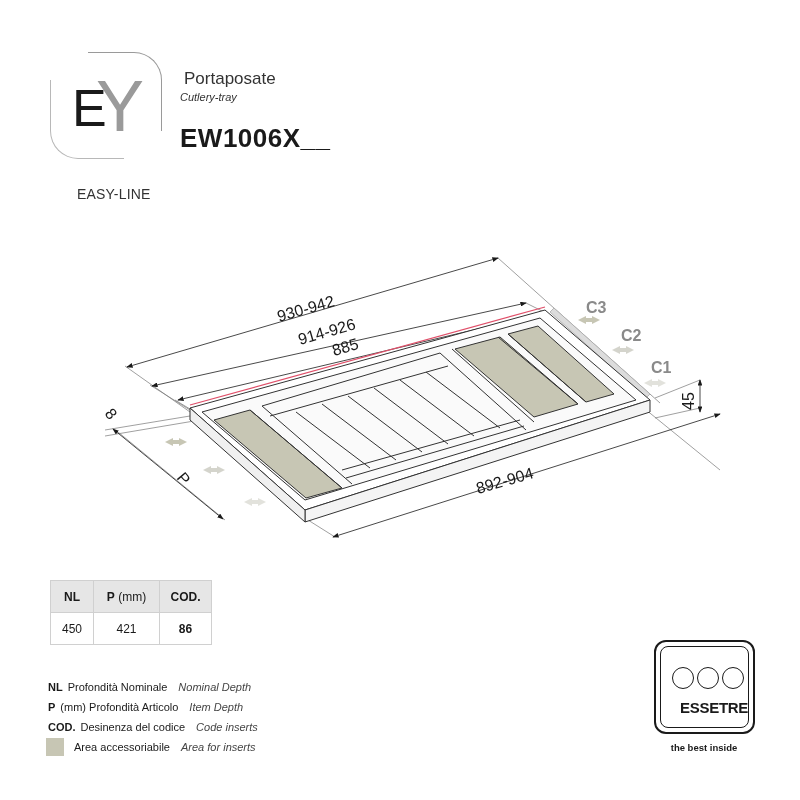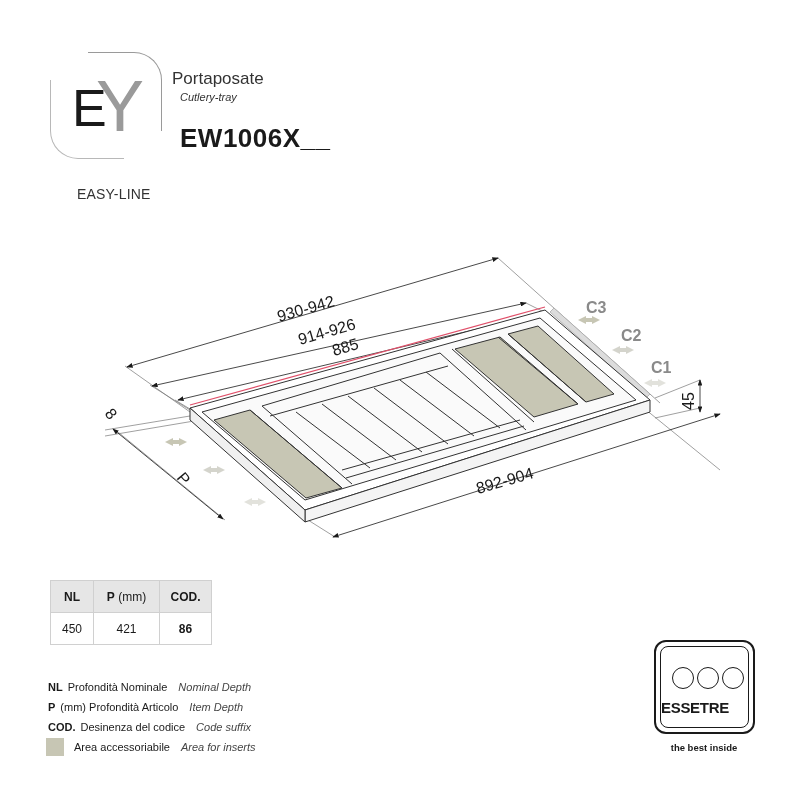--- a/index.html
+++ b/index.html
@@ -3,41 +3,41 @@
 <meta charset="utf-8">
 <style>
   html, body { margin:0; padding:0; background:#ffffff; }
   body { width:800px; height:800px; position:relative; overflow:hidden; font-family:"Liberation Sans", sans-serif; color:#1a1a1a; }
   .logo-box { position:absolute; left:50px; top:52px; width:110px; height:105px; border:1.5px solid #9a9a9a; border-radius:0 28px 0 28px; border-left-color:#b8b8b8; border-bottom-color:#b8b8b8; }
   .logo-box .logo-cover-tl { position:absolute; left:-3px; top:-3px; width:40px; height:30px; background:#fff; }
   .logo-box .logo-cover-br { position:absolute; right:-3px; bottom:-3px; width:40px; height:30px; background:#fff; }
   .logo-e { position:absolute; left:72px; top:82px; font-size:52px; font-weight:400; color:#1a1a1a; line-height:1; font-family:"Liberation Sans", sans-serif; }
   .logo-y { position:absolute; left:96px; top:70px; font-size:72px; font-weight:400; color:#9a9a9a; line-height:1; font-family:"Liberation Sans", sans-serif; }
   .logo-caption { position:absolute; left:77px; top:149px; font-size:14px; color:#333; letter-spacing:0.2px;margin-top:37px; }
-  .title-it { position:absolute; left:172px; top:69px; font-size:17px; color:#333; }
+  .title-it { position:absolute; left:184px; top:69px; font-size:17px; color:#333; }
   .title-en { position:absolute; left:180px; top:91px; font-size:11px; color:#333; font-style:italic; }
   .title-code { position:absolute; left:180px; top:123px; font-size:26px; font-weight:700; color:#1a1a1a; letter-spacing:0.5px; }
   .drawing { position:absolute; left:0; top:0; width:800px; height:800px; }
   .spec-table { position:absolute; left:50px; top:580px; border-collapse:collapse; font-size:12px; }
   .spec-table th, .spec-table td { border:1px solid #d0d0d0; text-align:center; height:29px; }
   .spec-table th { background:#e6e6e6; font-weight:700; }
   .spec-table th .unit { font-weight:400; }
   .spec-table td.nl { font-weight:400;margin-left:28px; }
   .spec-table td.cod { font-weight:700; }
   .spec-table .c1 { width:40px; } .spec-table .c2 { width:63px; } .spec-table .c3 { width:49px; }
   .legend { position:absolute; left:48px; top:677px; font-size:11px; color:#1a1a1a; }
   .legend-row { height:20px; display:flex; align-items:center; white-space:nowrap; }
   .legend-row b { margin-right:5px; }
   .legend-row i { color:#444; margin-left:11px; }
   .swatch { width:18px; height:18px; background:#c7c6b4; margin-right:10px; margin-left:-2px; }
   .brand { position:absolute; left:654px; top:640px; width:97px; height:90px; border:2px solid #1a1a1a; border-radius:12px; }
   .brand-inner { position:absolute; left:4px; top:4px; right:4px; bottom:4px; border:1.5px solid #1a1a1a; border-radius:8px; }
   .brand-circles { position:absolute; left:11px; top:20px; display:flex; gap:3px; }
   .brand-circle { width:20px; height:20px; border:1.5px solid #1a1a1a; border-radius:50%; }
-  .brand-name { position:absolute; left:0; right:0; top:52px; text-align:left; font-size:15px; font-weight:700; letter-spacing:-0.3px; }
+  .brand-name { position:absolute; left:0; right:0; top:52px; text-align:right; font-size:15px; font-weight:700; letter-spacing:-0.3px; }
   .brand-tag { position:absolute; left:654px; top:742px; width:100px; text-align:center; font-size:9.5px; font-weight:700; }
   .dim { font-size:16px; fill:#1a1a1a; font-family:"Liberation Sans", sans-serif; }
   .cl { font-size:16px; fill:#8a8a8a; font-weight:700; font-family:"Liberation Sans", sans-serif; }
 </style>
 </head>
 <body>
 
 <div class="logo-box">
   <div class="logo-cover-tl"></div>
   <div class="logo-cover-br"></div>
@@ -168,21 +168,21 @@
       <i>Nominal Depth</i>
   </div>
   <div class="legend-row">
     <b>P</b>
       <span>(mm) Profondità Articolo</span>
       <i>Item Depth</i>
   </div>
   <div class="legend-row">
     <b>COD.</b>
       <span>Desinenza del codice</span>
-      <i>Code suffix</i>
+      <i>Code inserts</i>
   </div>
   <div class="legend-row">
     <span class="swatch"></span>
       <span>Area accessoriabile</span>
       <i>Area for inserts</i>
   </div>
 </div>
 
 <div class="brand">
   <div class="brand-inner">

